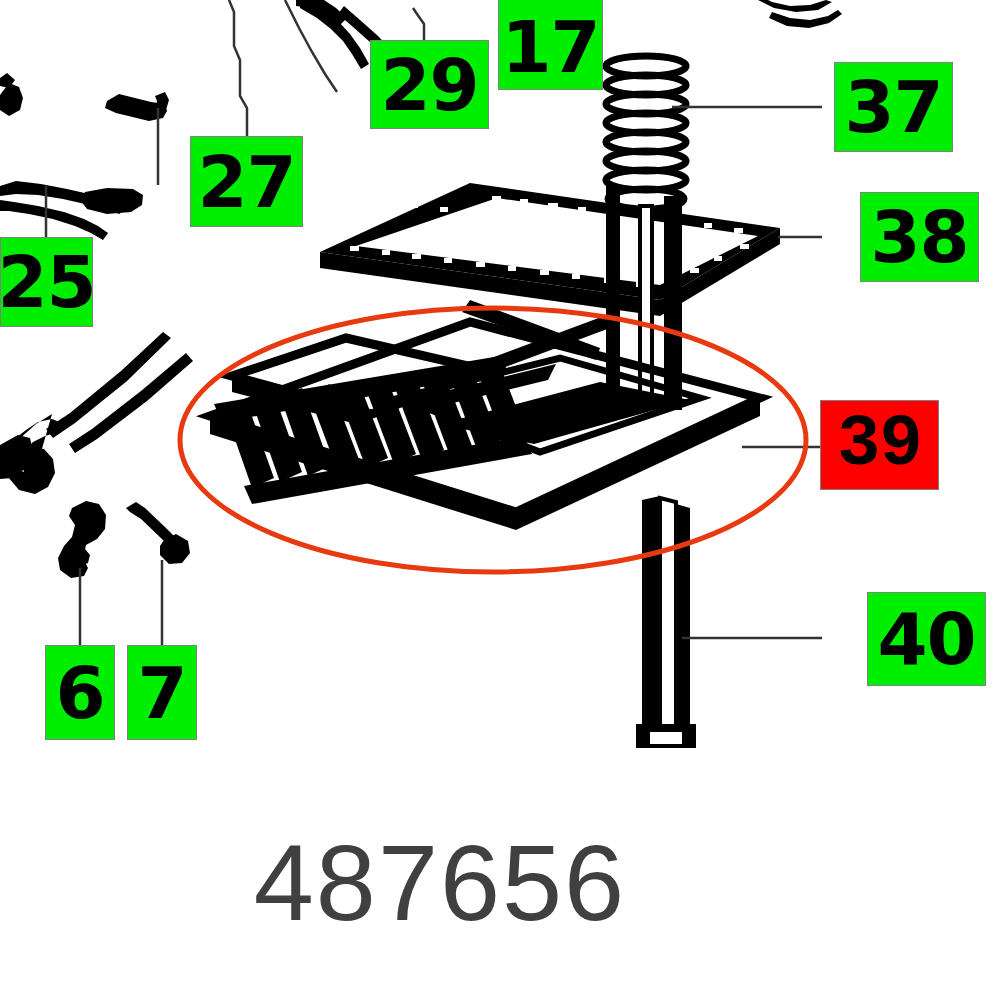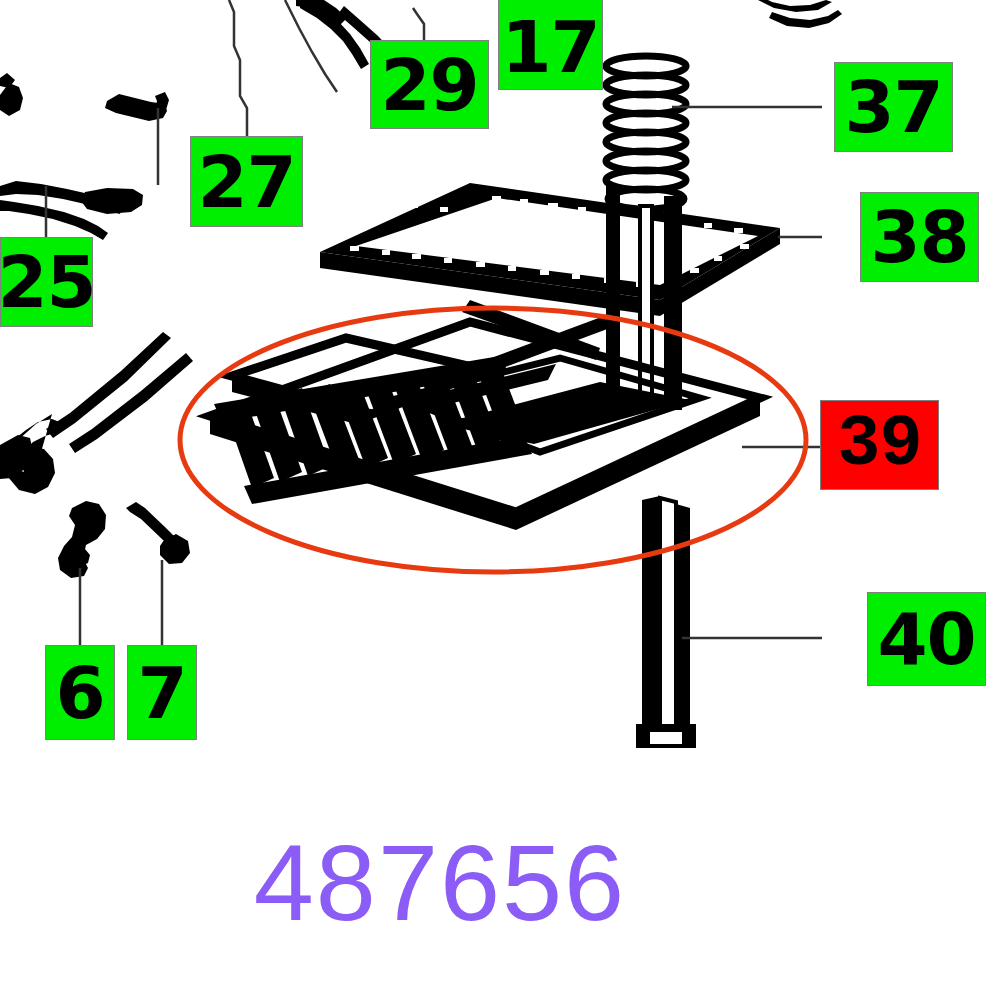--- a/index.html
+++ b/index.html
@@ -43,21 +43,21 @@
 
   #caption {
     position: absolute;
     left: 0;
     top: 820px;
     width: 880px;
     text-align: center;
     font-family: "Liberation Sans", sans-serif;
     font-size: 108px;
     font-weight: normal;
-    color: #8b5cf6;
+    color: #404040;
     letter-spacing: 2px;
   }
 </style>
 </head>
 <body>
 
 <div id="page">
 
   <svg id="diagram-svg" viewBox="0 0 1000 1000" xmlns="http://www.w3.org/2000/svg">
 

